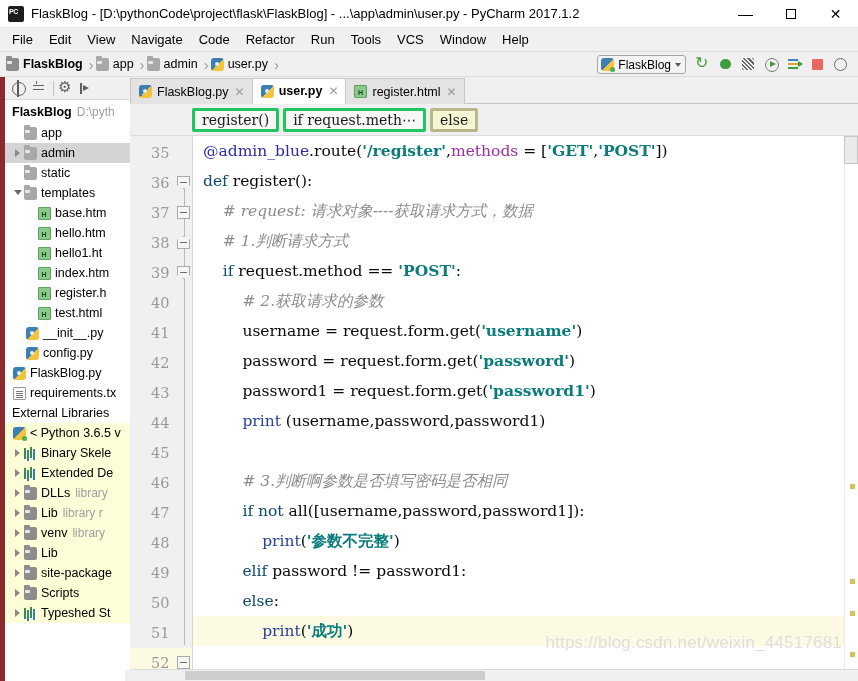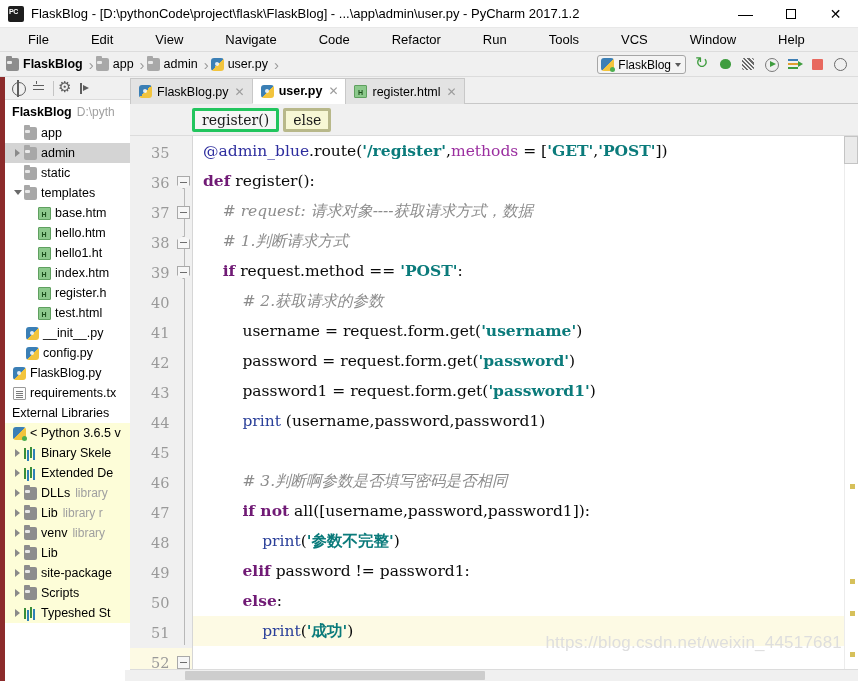--- a/index.html
+++ b/index.html
@@ -32,21 +32,21 @@
   .winbtn {
     width: 45px; height: 28px; display: flex; align-items: center; justify-content: center;
     font-size: 14px; color: #000; cursor: default;
   }
   .wb-min { font-size: 15px; line-height: 8px; }
   .wb-max-sq { width: 10px; height: 10px; border: 1.4px solid #000; }
 
   
   .menubar {
     height: 24px; background: #f0f0f0; display: flex; align-items: center;
-    border-bottom: 1px solid #dcdcdc; flex: 0 0 24px; padding-left: 20px; gap: 26px;
+    border-bottom: 1px solid #dcdcdc; flex: 0 0 24px; padding-left: 4px;
   }
   .menuitem { padding: 0 8px; font-size: 13px; color: #000; line-height: 24px; white-space: nowrap; }
 
   
   .navbar {
     height: 25px; background: #f0f0f0; display: flex; align-items: center;
     flex: 0 0 25px; padding-left: 6px; position: relative; border-bottom: 1px solid #dcdcdc;
   }
   .crumb { display: flex; align-items: center; height: 25px; padding-right: 2px; }
   .crumb .lbl { font-size: 12.5px; margin-left: 4px; white-space: nowrap; }
@@ -263,21 +263,21 @@
     content: ""; position: absolute; left: 2px; top: 5px; width: 7px; height: 1px; background: #6d6d6d;
   }
 
   .code-scroll { flex: 1 1 auto; position: relative; overflow: hidden; background: #fff; }
   .cline {
     height: 30px; line-height: 30px; white-space: pre;
     font-family: "DejaVu Serif", serif; font-size: 15.5px; color: #0a0a0a;
     padding-left: 10px;
   }
   .cline.hl { background: #fdfae4; }
-  .kw { color: #701a75; font-weight: bold; }
+  .kw { color: #0c4a6e; font-weight: normal; }
   .str { color: #0b7b7b; font-weight: bold; }
   .cmt { color: #8c8c8c; font-style: italic; }
   .dec { color: #2d2d9e; }
   .nm { color: #0a0a0a; }
   .param { color: #9b2fa0; }
   .bi { color: #2a3f99; }
 
   
   .markergutter {
     width: 14px; flex: 0 0 14px; background: #ffffff; position: relative; border-left: 1px solid #ececec;
@@ -529,20 +529,23 @@
         <div class="etab">
           <span class="ico ico-html"></span>
           <span class="lbl">register.html</span>
           <span class="x">✕</span>
         </div>
       </div>
 
       <div class="structbar">
         <div class="schip">
             <span>register()</span>
+          </div>
+        <div class="schip">
+            <span>if request.meth⋯</span>
           </div>
         <div class="schip cur">
             <span>else</span>
           </div>
       </div>
 
       <div class="code-area">
 
         <div class="gutter">
           <div class="ln">35</div>

